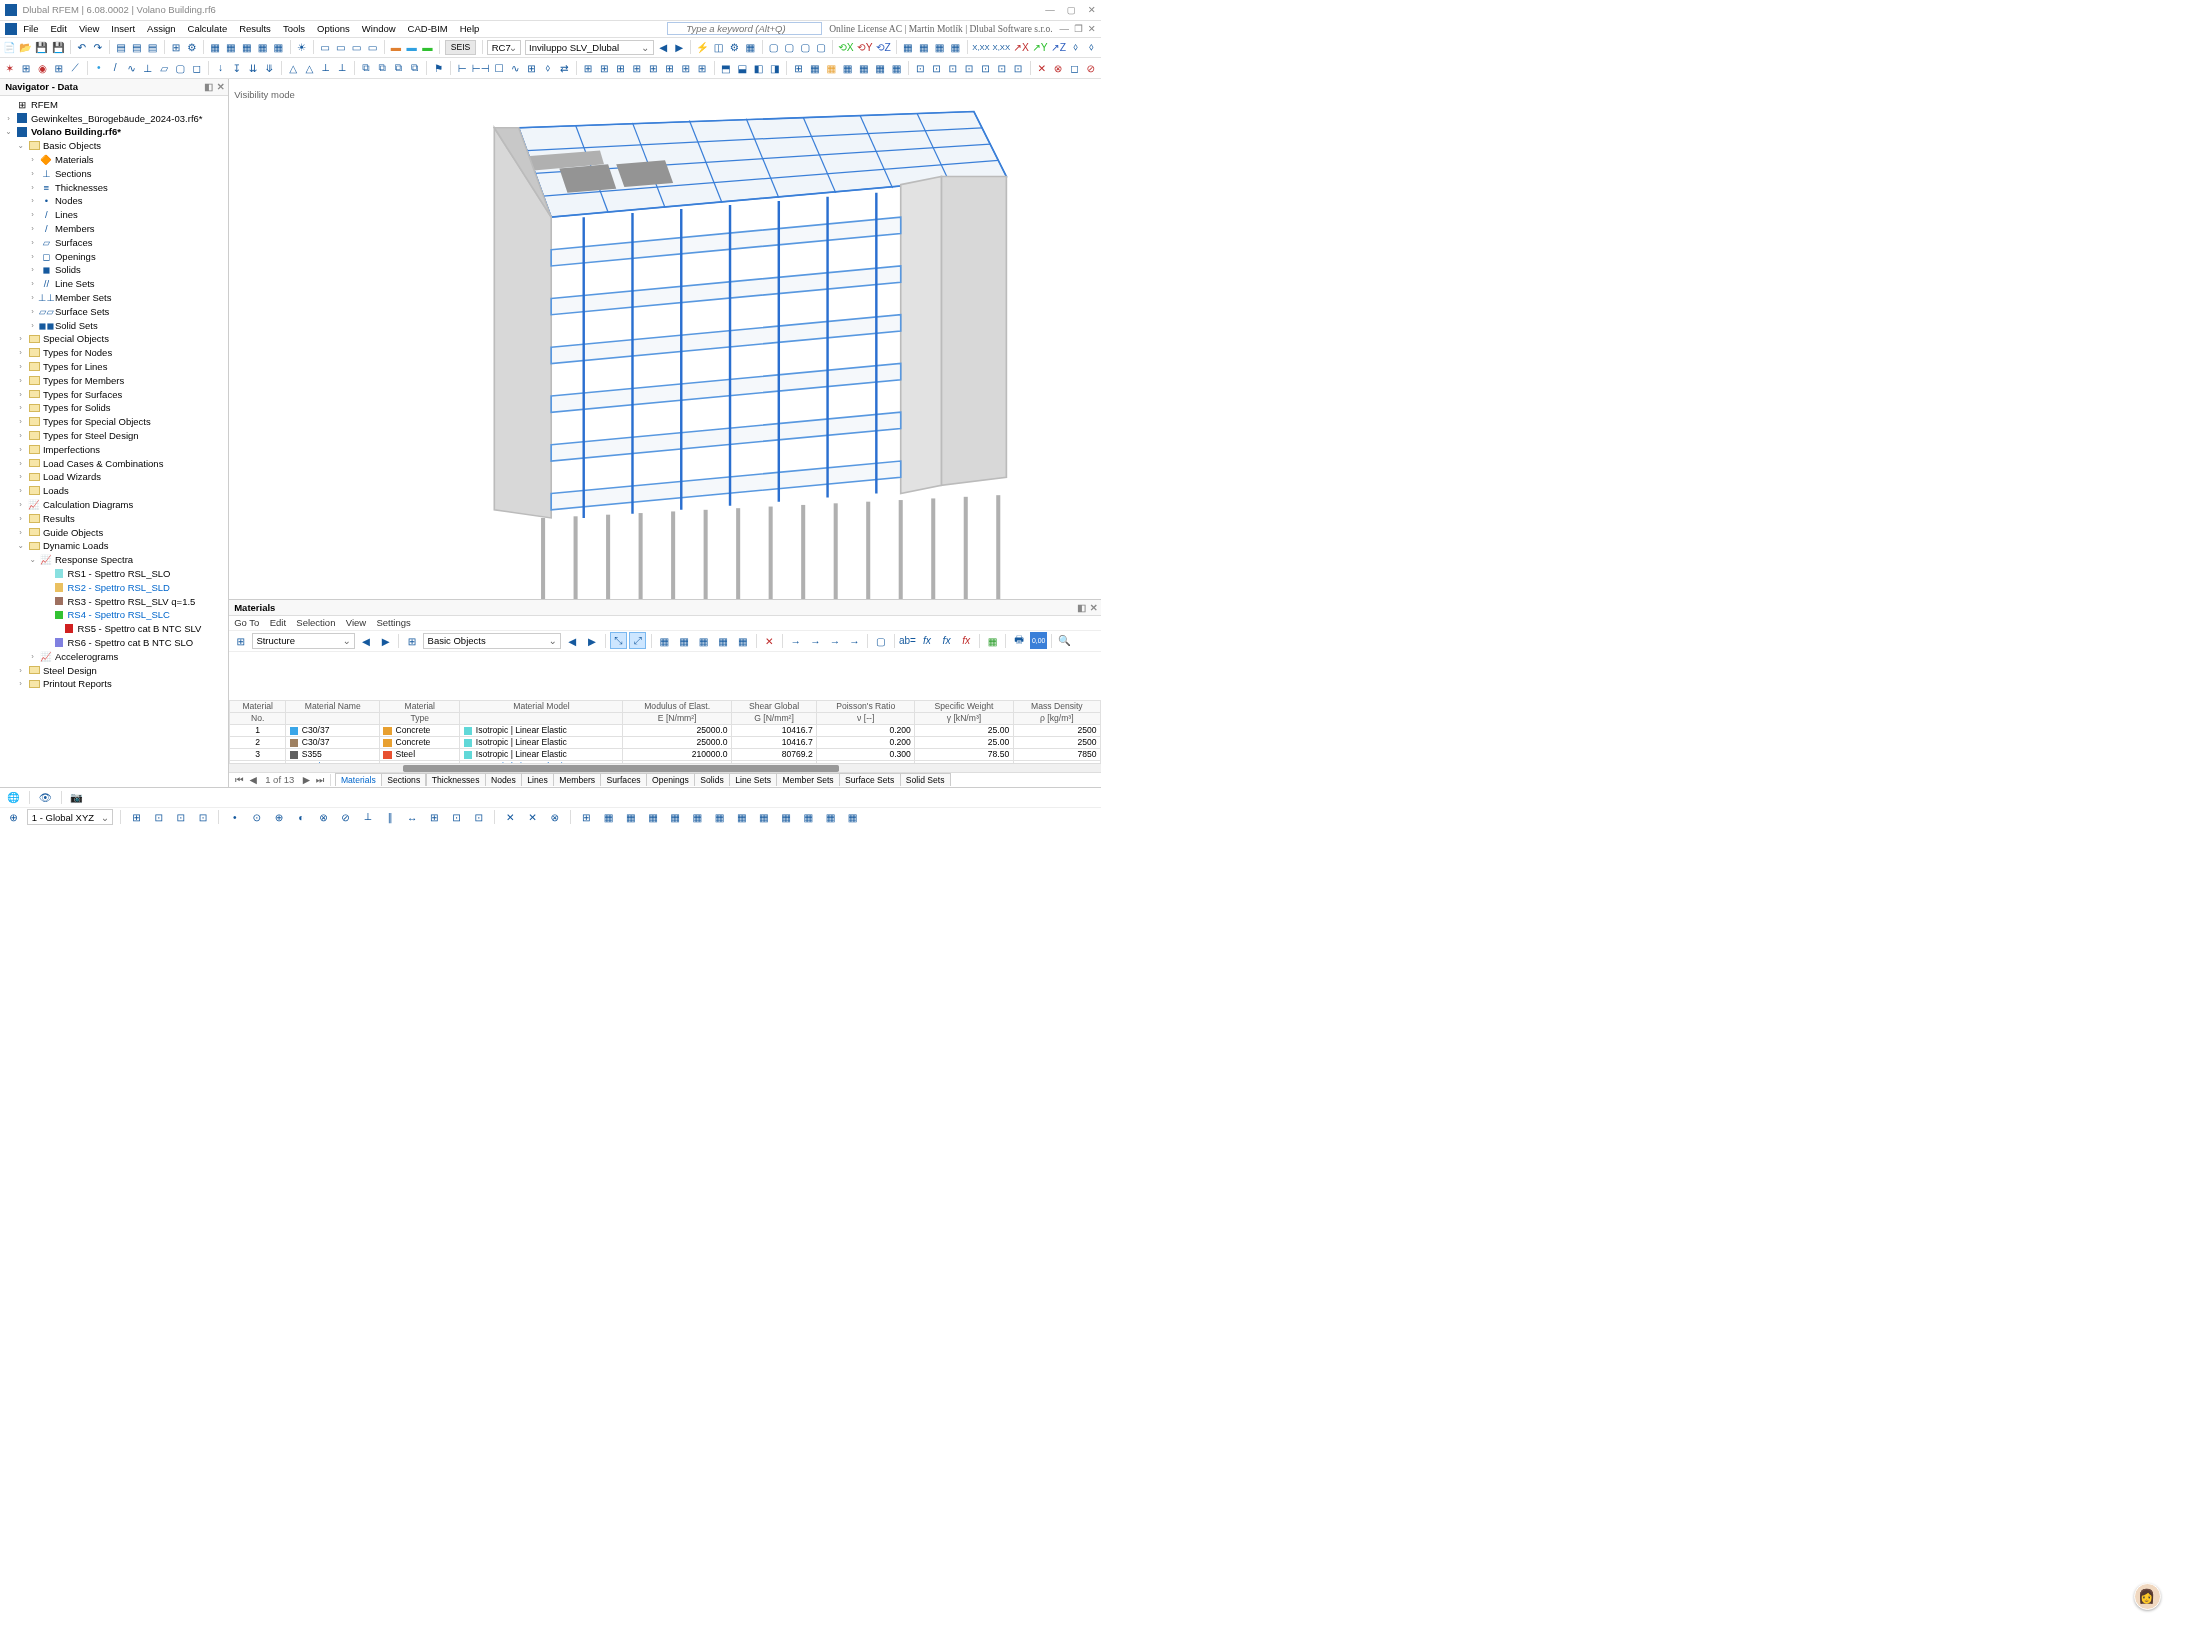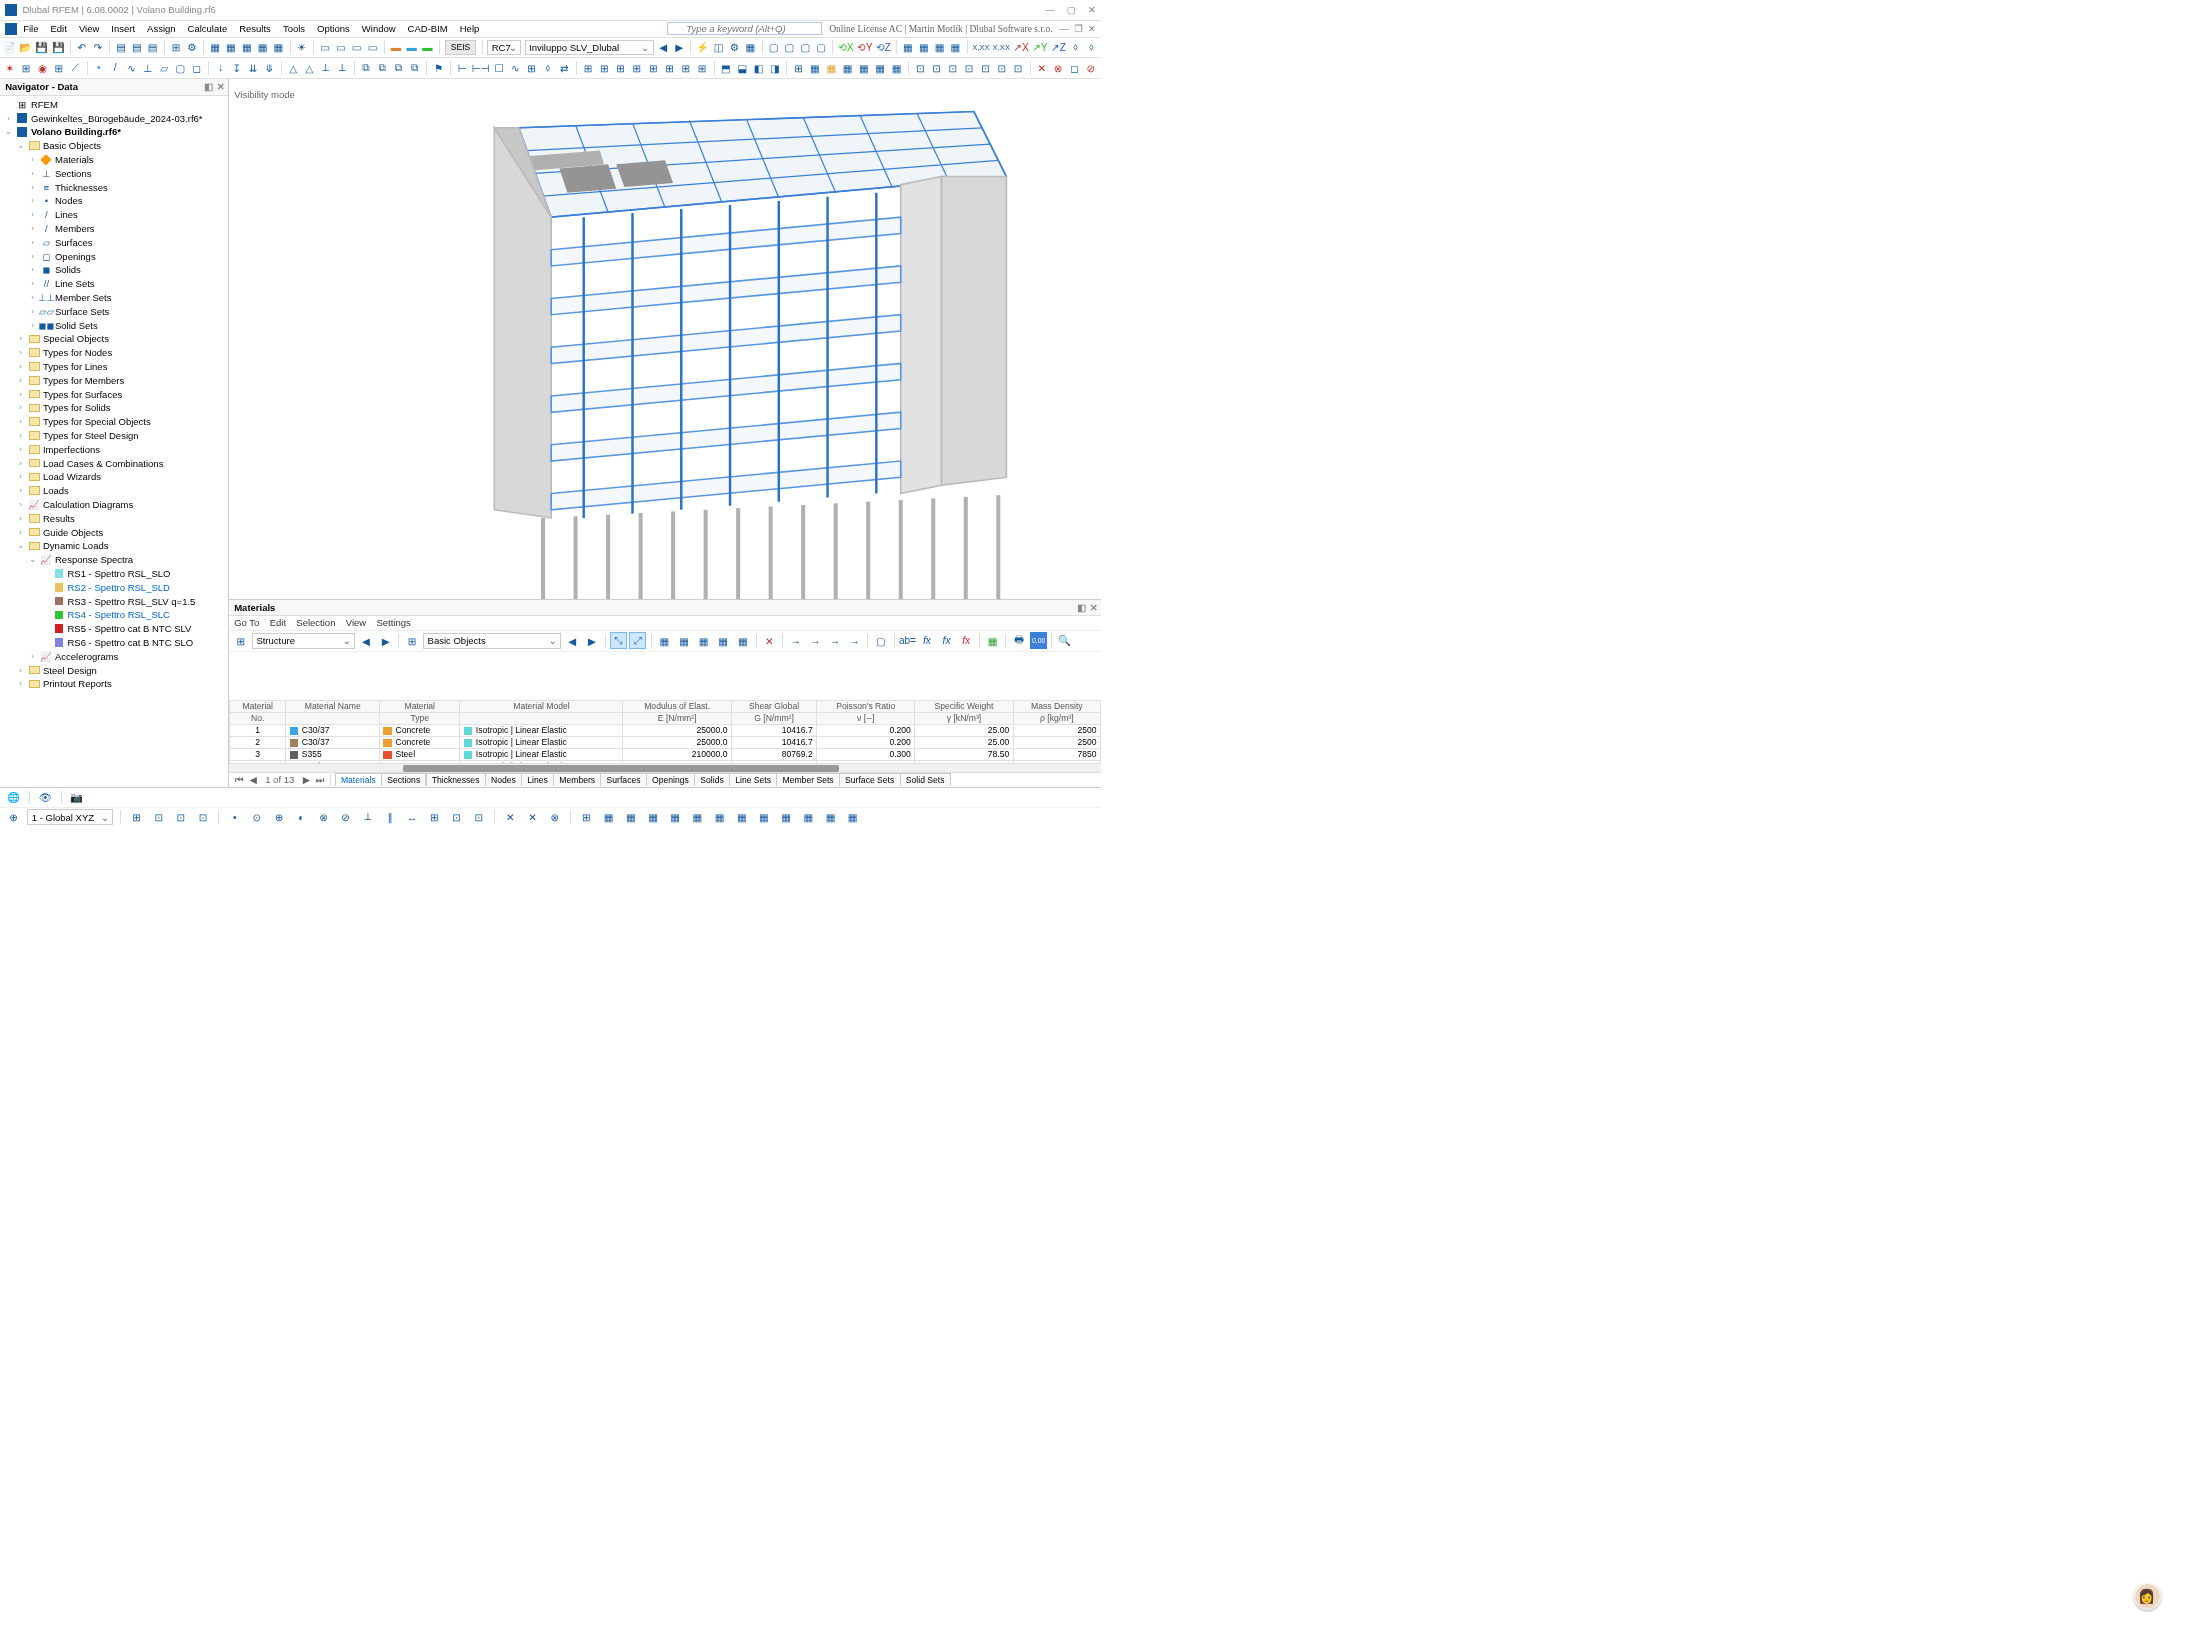--- a/index.html
+++ b/index.html
@@ -506,21 +506,21 @@
           </span>
           <span class="label">RS3 - Spettro RSL_SLV q=1.5</span>
         </div>
         <div class="tree-item blue" style="padding-left: 40px;">
           <span class="exp"></span>
           <span class="ico">
             <span class="sq" style="background:#32c232;"></span>
           </span>
           <span class="label">RS4 - Spettro RSL_SLC</span>
         </div>
-        <div class="tree-item" style="padding-left: 40px;">
+        <div class="tree-item" style="padding-left: 50px;">
           <span class="exp"></span>
           <span class="ico">
             <span class="sq" style="background:#d02020;"></span>
           </span>
           <span class="label">RS5 - Spettro cat B NTC SLV</span>
         </div>
         <div class="tree-item" style="padding-left: 40px;">
           <span class="exp"></span>
           <span class="ico">
             <span class="sq" style="background:#8080e0;"></span>

